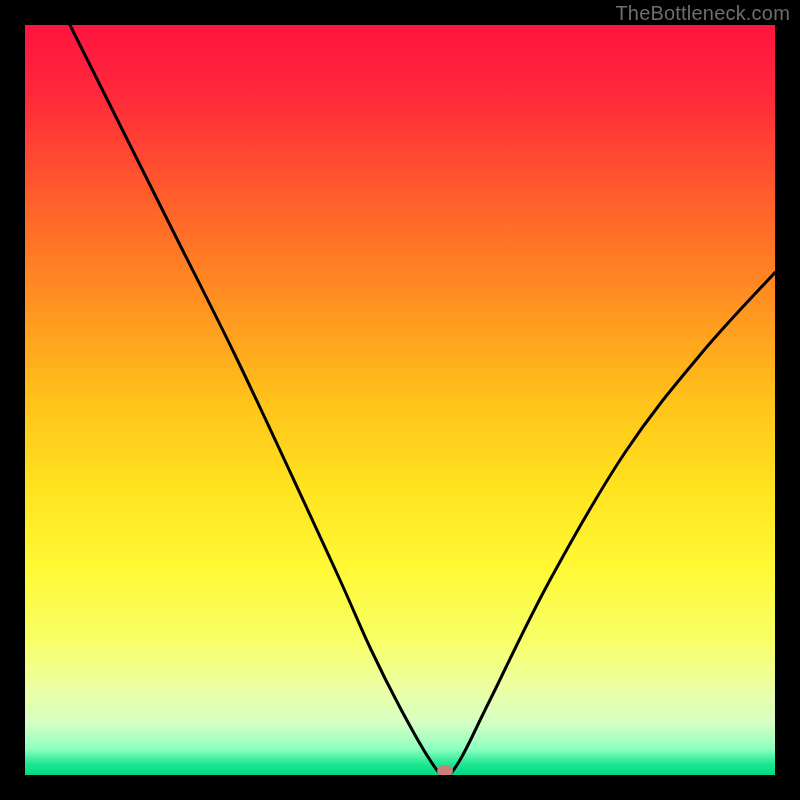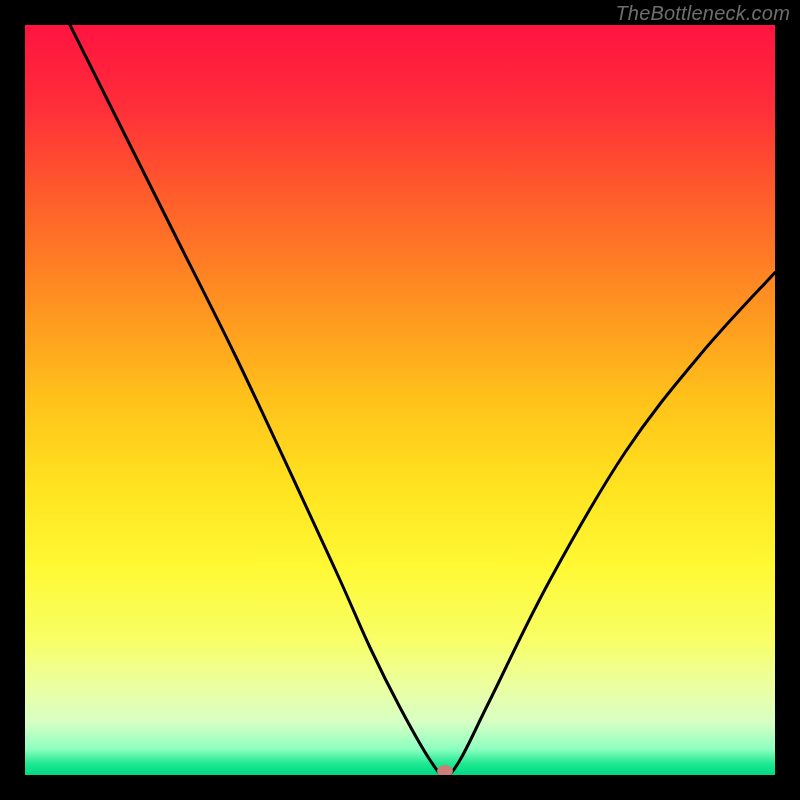--- a/index.html
+++ b/index.html
@@ -20,21 +20,20 @@
     background: #000;
   }
   .watermark {
     position: absolute;
     top: 2px;
     right: 10px;
     color: #6e6e6e;
     font-size: 20px;
     font-weight: 500;
     letter-spacing: 0.2px;
-    font-style: italic;
   }
   .plot {
     position: absolute;
     left: 25px;
     top: 25px;
     width: 750px;
     height: 750px;
   }
   .plot svg {
     display: block;

